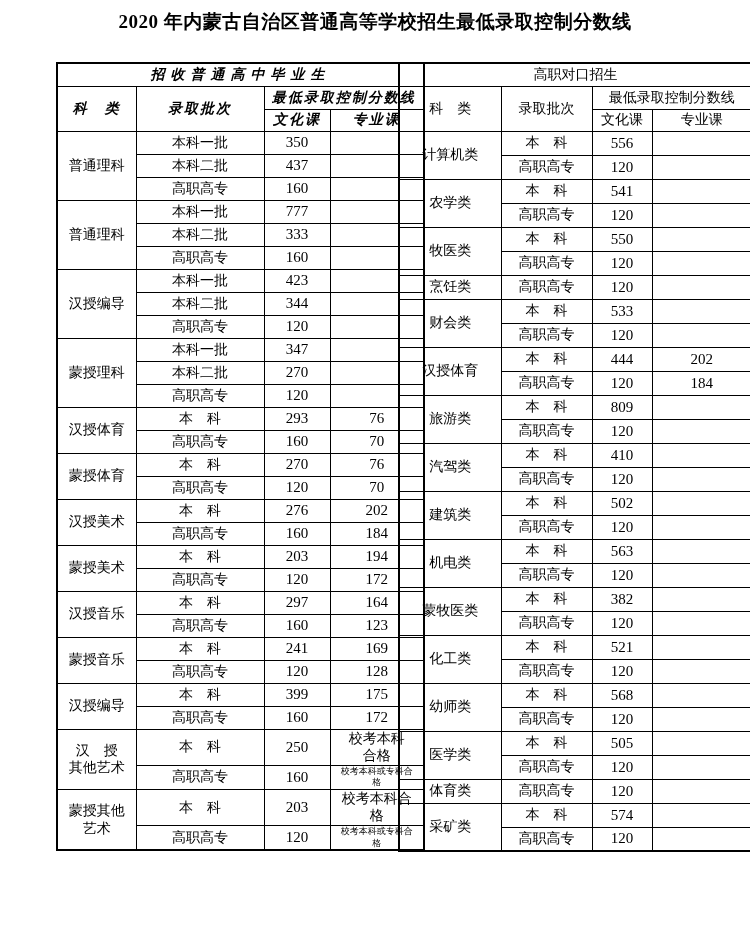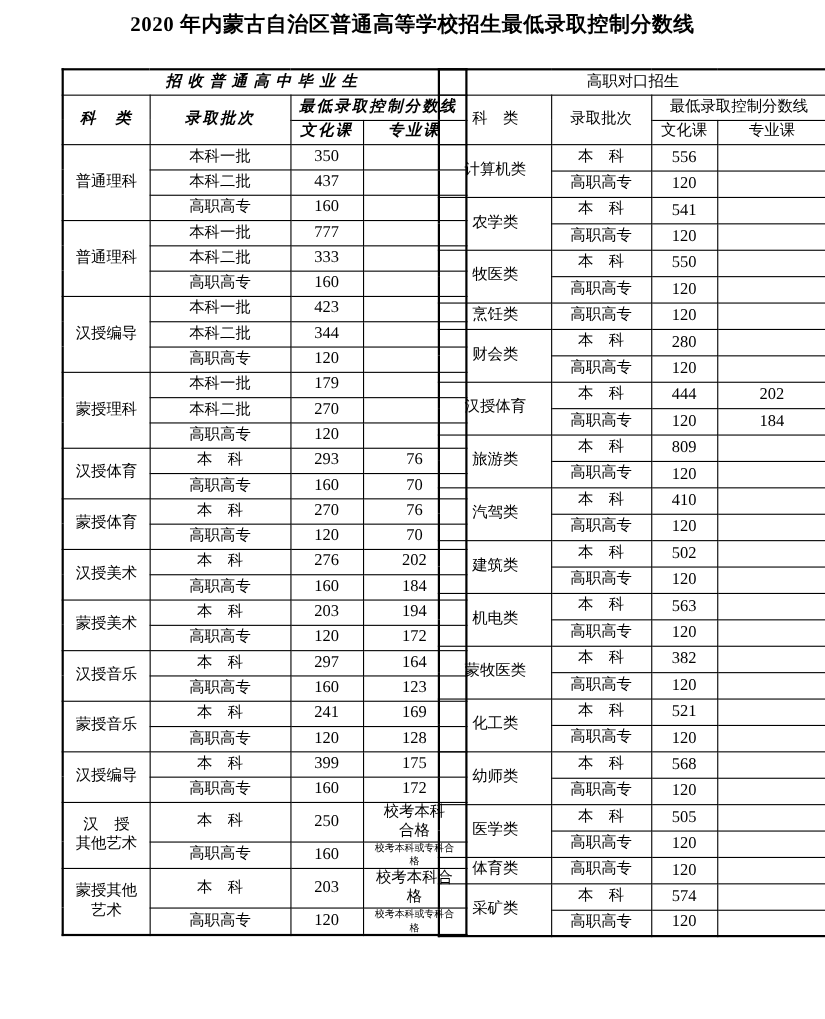--- a/index.html
+++ b/index.html
@@ -129,21 +129,21 @@
             <td class="major-cell num-cell"></td>
           </tr>
           <tr>
             <td class="batch-cell">高职高专</td>
             <td class="num-cell">120</td>
             <td class="major-cell num-cell"></td>
           </tr>
           <tr>
             <td rowspan="3" class="cat-cell">蒙授理科</td>
             <td class="batch-cell">本科一批</td>
-            <td class="num-cell">179</td>
+            <td class="num-cell">347</td>
             <td class="major-cell num-cell"></td>
           </tr>
           <tr>
             <td class="batch-cell">本科二批</td>
             <td class="num-cell">270</td>
             <td class="major-cell num-cell"></td>
           </tr>
           <tr>
             <td class="batch-cell">高职高专</td>
             <td class="num-cell">120</td>
@@ -316,21 +316,21 @@
           </tr>
           <tr>
             <td rowspan="1" class="cat-cell">烹饪类</td>
             <td class="batch-cell">高职高专</td>
             <td class="num-cell">120</td>
             <td class="major-cell num-cell"></td>
           </tr>
           <tr>
             <td rowspan="2" class="cat-cell">财会类</td>
             <td class="batch-cell">本　科</td>
-            <td class="num-cell">280</td>
+            <td class="num-cell">533</td>
             <td class="major-cell num-cell"></td>
           </tr>
           <tr>
             <td class="batch-cell">高职高专</td>
             <td class="num-cell">120</td>
             <td class="major-cell num-cell"></td>
           </tr>
           <tr>
             <td rowspan="2" class="cat-cell">汉授体育</td>
             <td class="batch-cell">本　科</td>

